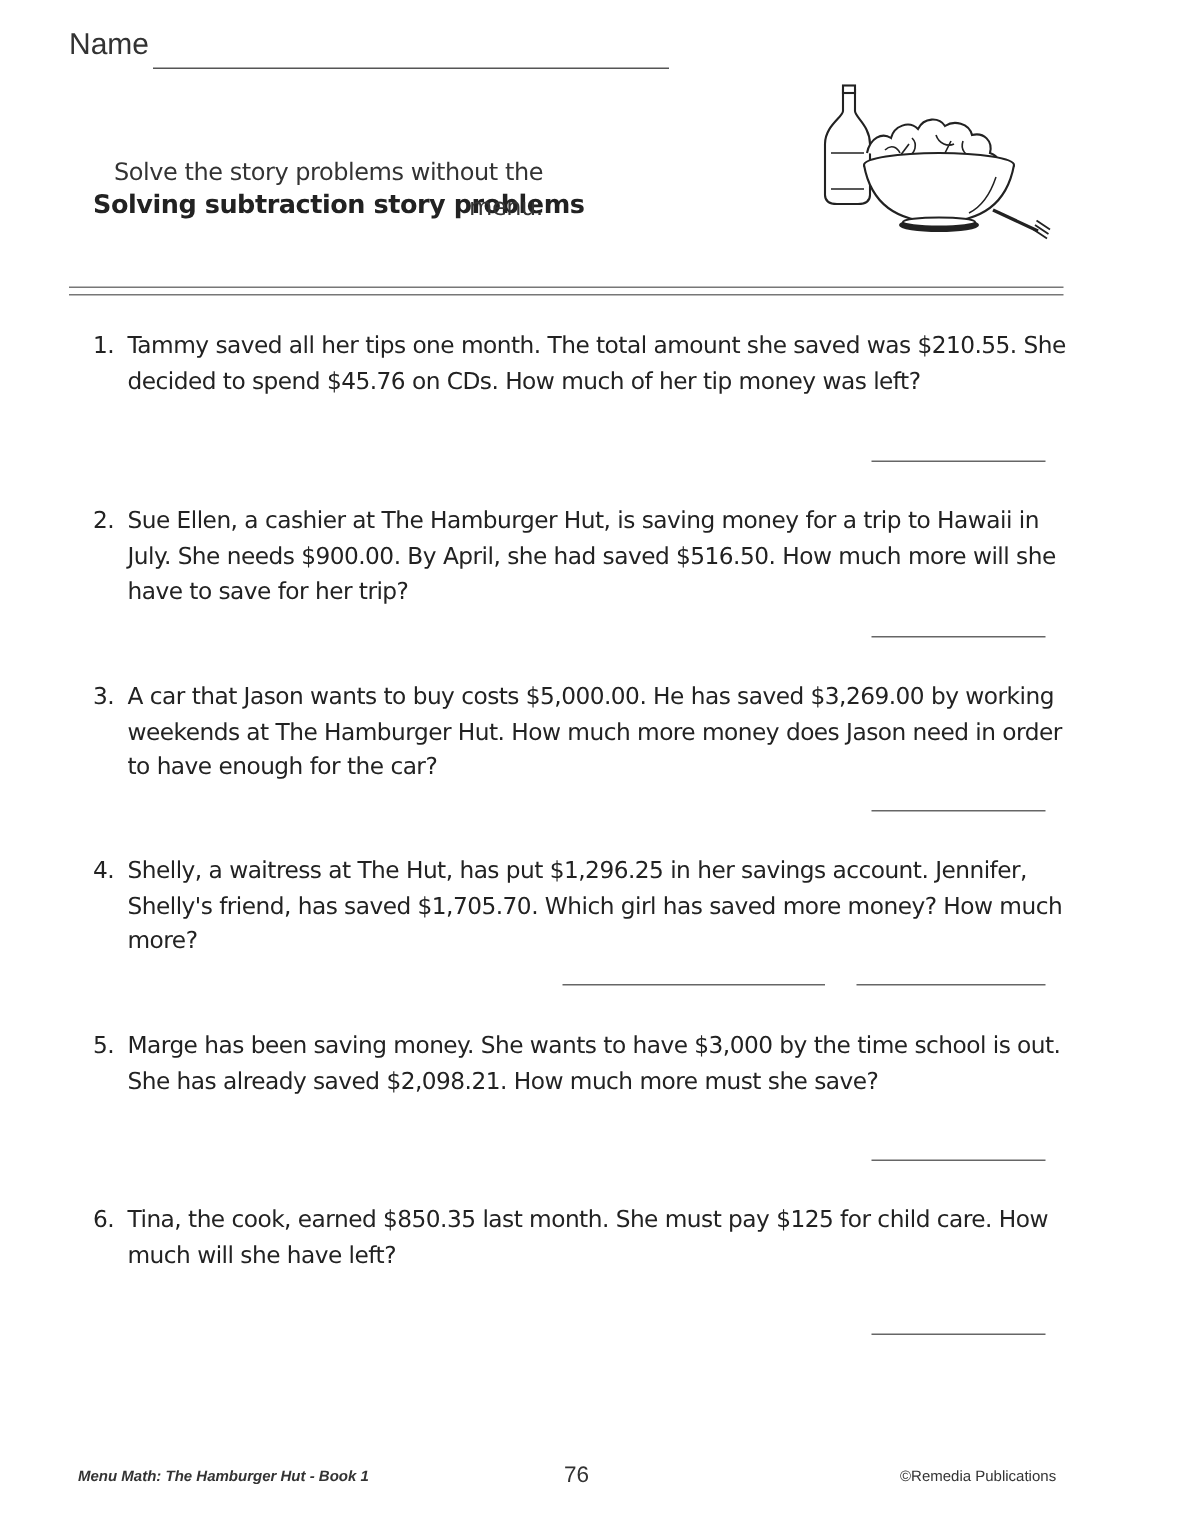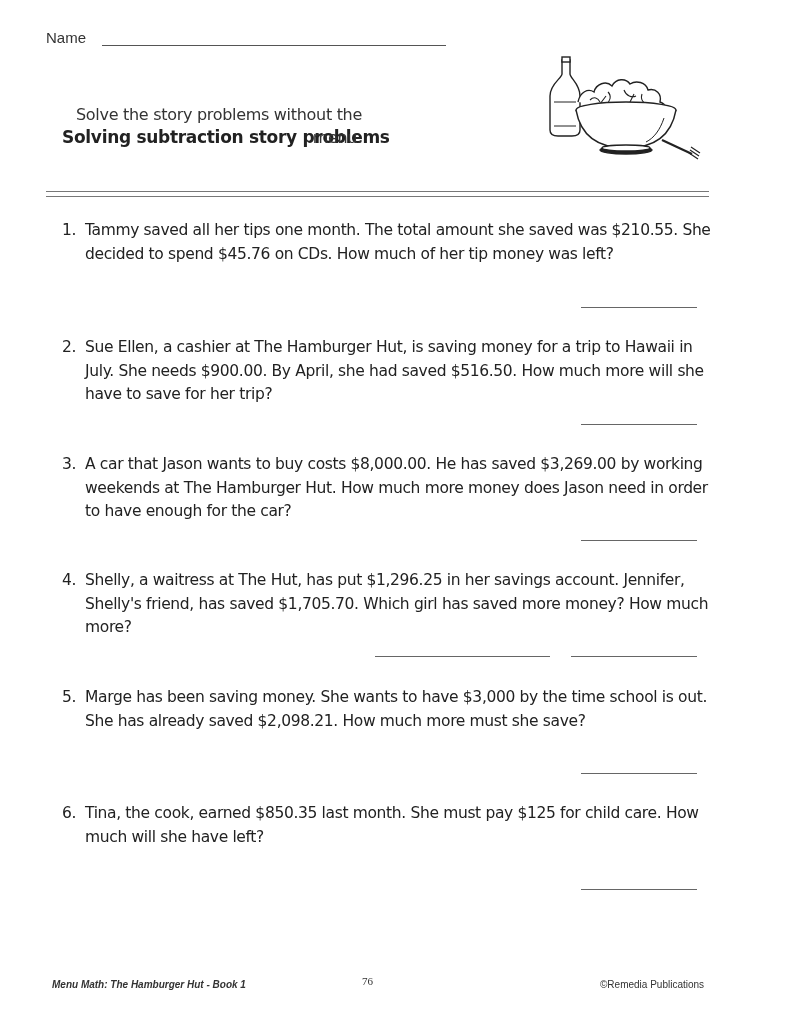--- a/index.html
+++ b/index.html
@@ -1,32 +1,32 @@
 <!DOCTYPE html>
 <html><head>
 <meta charset="utf-8">
 <style>
   html, body { margin: 0; padding: 0; background: #ffffff; }
   body { width: 791px; height: 1024px; position: relative; overflow: hidden;
          font-family: "Liberation Sans", sans-serif; color: #231f20; }
   .abs { position: absolute; }
-  .name-label { left: 46px; top: 29px; font-size: 15px; color: #333; }
+  .name-label { left: 46px; top: 19px; font-size: 20px; color: #333; }
   .name-line { left: 102px; top: 45px; width: 344px; height: 0; border-top: 1.5px solid #555; }
   .title { left: 62px; top: 80px; font-size: 17px; font-weight: bold; font-family: "DejaVu Sans", sans-serif; letter-spacing: -0.3px; color: #222; margin-top: 47px; }
   .subtitle { left: 62px; top: 103px; width: 300px; font-size: 16px; line-height: 23px; font-family: "DejaVu Sans", sans-serif; letter-spacing: -0.3px; color: #333; text-align: right; }
   .rule1 { left: 46px; top: 191px; width: 663px; border-top: 1.5px solid #777; }
   .rule2 { left: 46px; top: 196px; width: 663px; border-top: 1.5px solid #777; }
   .illustration { left: 538px; top: 52px; width: 165px; height: 115px; }
   .problem { left: 62px; width: 650px; font-family: "DejaVu Sans", sans-serif; font-size: 15.5px; line-height: 23.5px; letter-spacing: -0.35px; color: #222; }
   .problem .num { position: absolute; left: 0; top: 0; }
   .problem .text { margin-left: 23px; display: block; }
   .answer-line { height: 0; border-top: 1.5px solid #666; }
   .footer { font-size: 10px; color: #333; }
   .footer-left { left: 52px; top: 979px; font-style: italic; font-weight: bold; }
-  .footer-center { left: 362px; top: 975px; font-size: 11px; font-family: Liberation Serif, serif; }
+  .footer-center { left: 376px; top: 975px; font-size: 15px; }
   .footer-right { left: 600px; top: 979px; }
 </style>
 </head>
 <body>
 
 <div class="abs name-label">Name</div>
 <div class="abs name-line"></div>
 
 <div class="abs title">Solving subtraction story problems</div>
 <div class="abs subtitle">Solve the story problems without the menu.</div>
@@ -64,21 +64,21 @@
 <div class="abs answer-line" style="left:581px; top:307px; width:116px;"></div>
 
 <div class="abs problem" style="top:336px;">
   <span class="num">2.</span>
   <span class="text">Sue Ellen, a cashier at The Hamburger Hut, is saving money for a trip to Hawaii in July. She needs $900.00. By April, she had saved $516.50. How much more will she have to save for her trip?</span>
 </div>
 <div class="abs answer-line" style="left:581px; top:424px; width:116px;"></div>
 
 <div class="abs problem" style="top:453px;">
   <span class="num">3.</span>
-  <span class="text">A car that Jason wants to buy costs $8,000.00. He has saved $3,269.00 by working weekends at The Hamburger Hut. How much more money does Jason need in order to have enough for the car?</span>
+  <span class="text">A car that Jason wants to buy costs $5,000.00. He has saved $3,269.00 by working weekends at The Hamburger Hut. How much more money does Jason need in order to have enough for the car?</span>
 </div>
 <div class="abs answer-line" style="left:581px; top:540px; width:116px;"></div>
 
 <div class="abs problem" style="top:569px;">
   <span class="num">4.</span>
   <span class="text">Shelly, a waitress at The Hut, has put $1,296.25 in her savings account. Jennifer, Shelly's friend, has saved $1,705.70. Which girl has saved more money? How much more?</span>
 </div>
 <div class="abs answer-line" style="left:375px; top:656px; width:175px;"></div>
 <div class="abs answer-line" style="left:571px; top:656px; width:126px;"></div>
 

